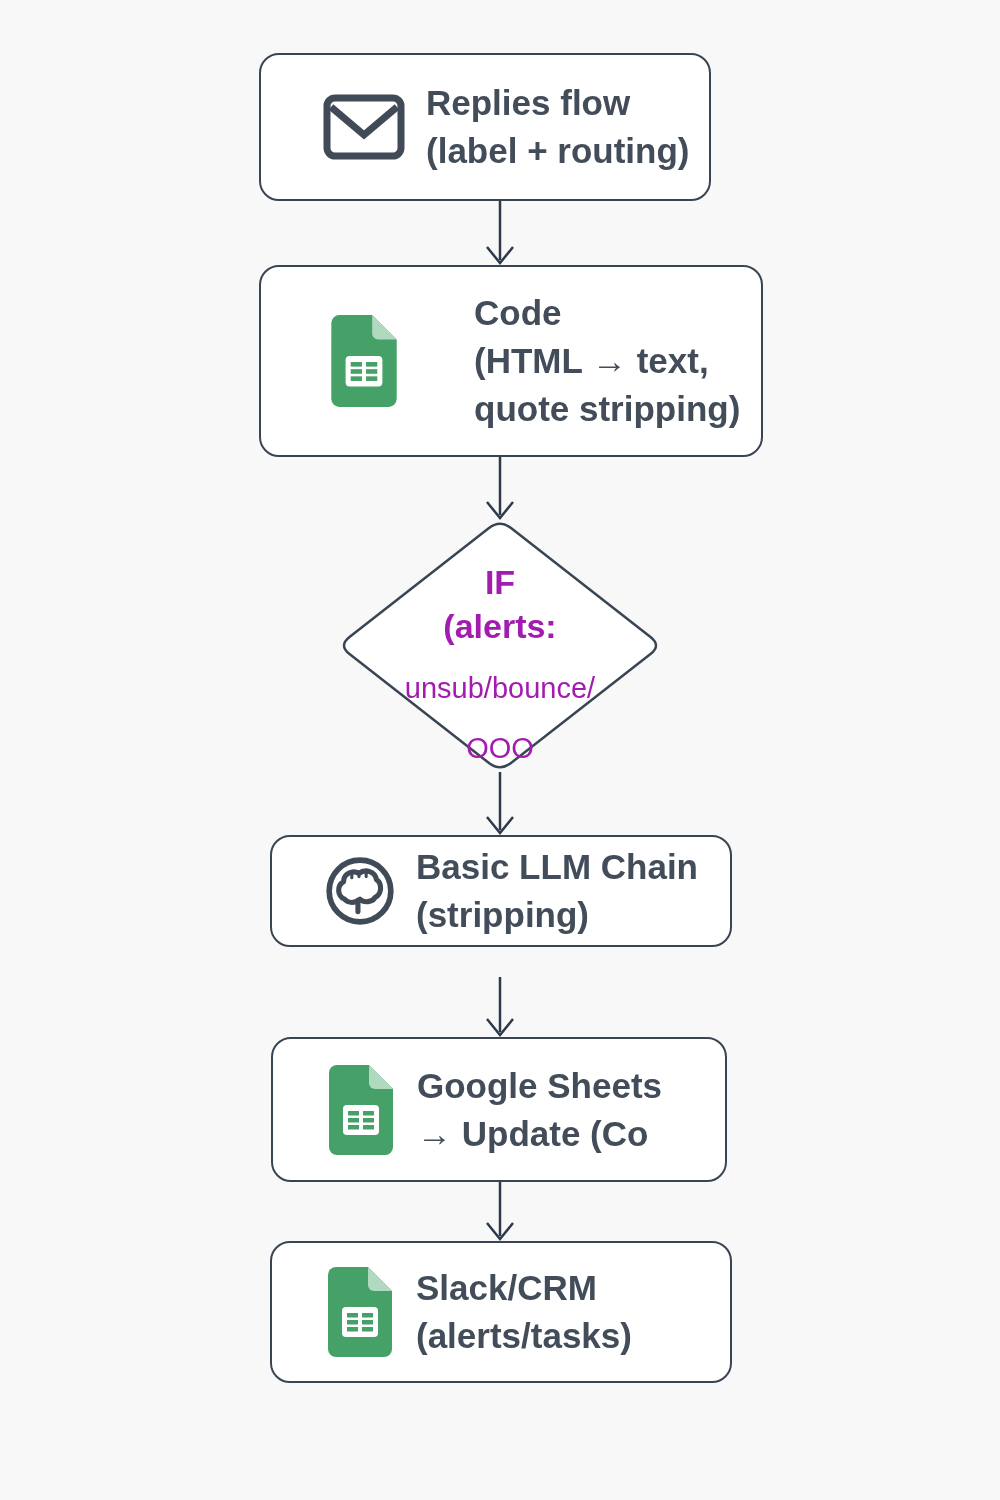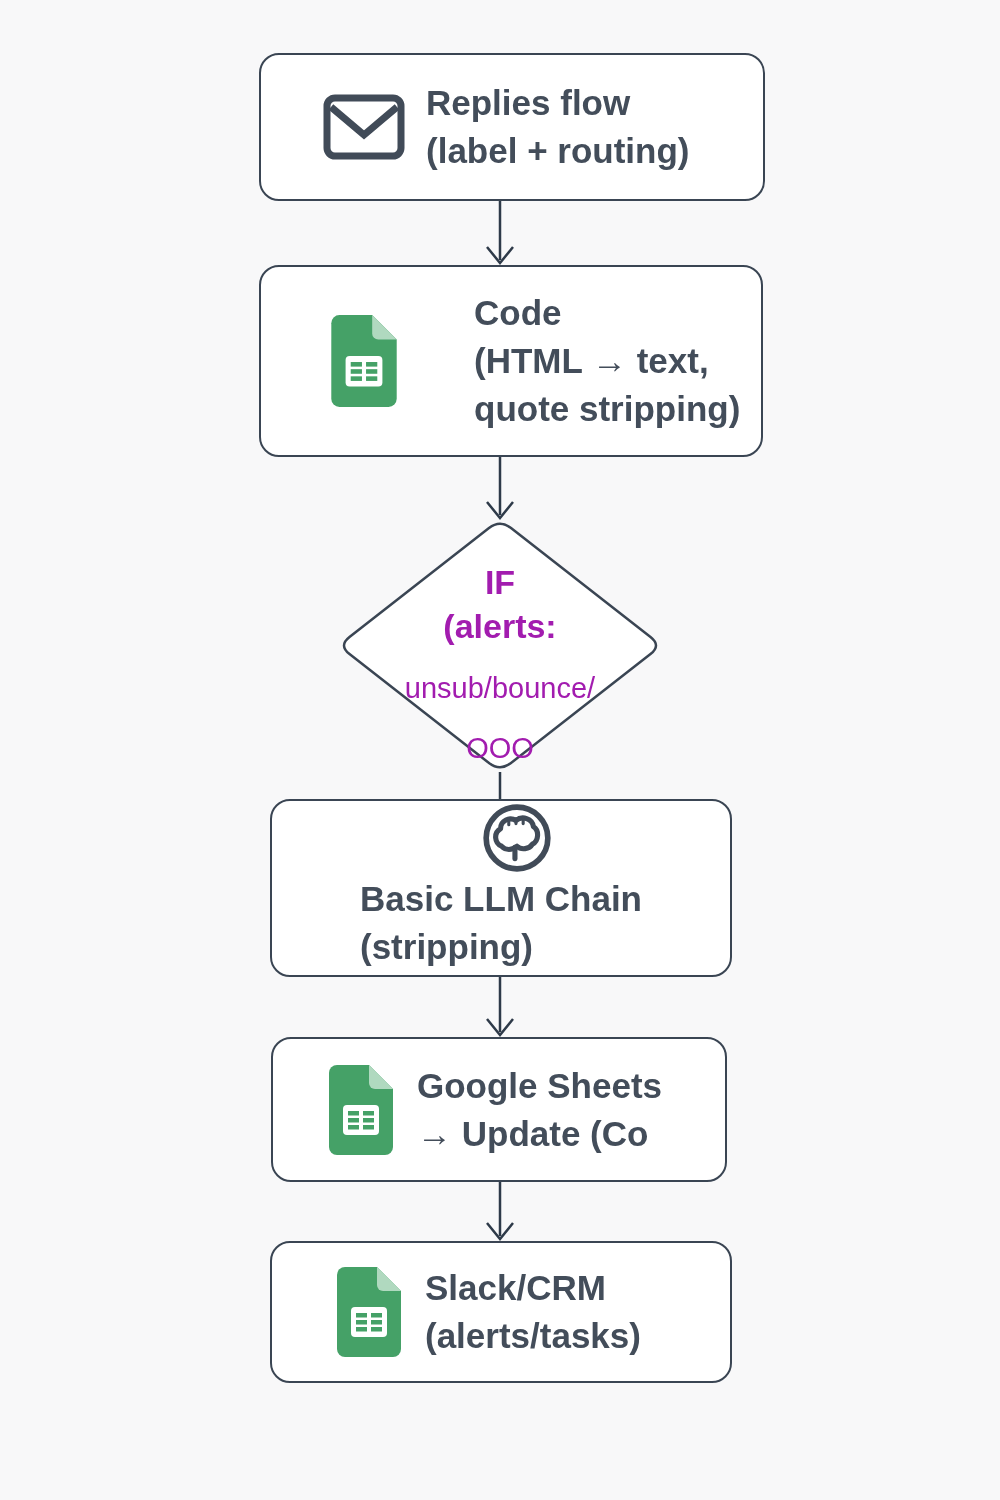--- a/index.html
+++ b/index.html
@@ -79,21 +79,21 @@
          Q 500 519.5 511 528.1
          L 650.5 636.9
          Q 661.5 645.5 650.5 654.1
          L 511 762.9
          Q 500 771.5 489 762.9
          L 349.5 654.1
          Q 338.5 645.5 349.5 636.9
          Z" fill="#ffffff" stroke="#3a4553" stroke-width="2.5"></path>
   </svg>
 
-  <div class="node node-1" style="left:259px;top:53px;width:506px;height:148px;">
+  <div class="node node-1" style="left:259px;top:53px;width:452px;height:148px;">
     <span class="icon-wrap">
       <svg width="82" height="66" viewBox="0 0 82 66">
         <rect x="4" y="4" width="74" height="58" rx="8" fill="none" stroke="#414b58" stroke-width="7"></rect>
         <path d="M 8 13 L 41 41 L 74 13" fill="none" stroke="#414b58" stroke-width="7" stroke-linejoin="miter"></path>
       </svg>
     </span>
     <div class="node-text">
       <div>Replies flow</div>
       <div>(label + routing)</div>
     </div>
@@ -122,21 +122,21 @@
     </div>
   </div>
 
   <div class="diamond-text">
     <div class="line-lg">IF</div>
     <div class="line-lg">(alerts:</div>
     <div class="line-sm">unsub/bounce/</div>
     <div class="line-sm">OOO</div>
   </div>
 
-  <div class="node node-3" style="left:270px;top:799px;width:462px;height:178px;flex-direction:column;">
+  <div class="node node-3" style="left:270px;top:835px;width:462px;height:112px;">
     <span class="icon-wrap">
       <svg width="74" height="74" viewBox="0 0 72 72">
         <circle cx="36" cy="36" r="30" fill="none" stroke="#414b58" stroke-width="5.5"></circle>
         <path d="M 21 44 C 14 41 13 31 20 27 C 20 19 29 15 35 19 C 41 14 51 17 52 25 C 58 29 57 39 51 42 C 48 47 40 48 36 44 C 31 48 25 48 21 44 Z" fill="none" stroke="#414b58" stroke-width="5" stroke-linejoin="round"></path>
         <path d="M 34 45 L 34 56" fill="none" stroke="#414b58" stroke-width="5" stroke-linecap="round"></path>
         <g stroke="#414b58" stroke-width="3" stroke-linecap="round">
           <line x1="28" y1="18" x2="28" y2="23"></line>
           <line x1="35" y1="17" x2="35" y2="22"></line>
           <line x1="42" y1="17" x2="42" y2="22"></line>
         </g>
@@ -163,21 +163,21 @@
             <rect x="34" y="60" width="11" height="4.5"></rect>
         </g>
       </svg>
     </span>
     <div class="node-text">
       <div>Google Sheets</div>
       <div>→ Update (Co</div>
     </div>
   </div>
 
-  <div class="node node-5" style="left:270px;top:1241px;width:462px;height:142px;padding-left:9px;">
+  <div class="node node-5" style="left:270px;top:1241px;width:462px;height:142px;">
     <span class="icon-wrap">
       <svg width="64" height="90" viewBox="0 0 64 90">
         <path d="M 8 0 H 40 L 64 24 V 82 A 8 8 0 0 1 56 90 H 8 A 8 8 0 0 1 0 82 V 8 A 8 8 0 0 1 8 0 Z" fill="#45a167"></path>
         <path d="M 40 0 L 64 24 H 46 A 6 6 0 0 1 40 18 Z" fill="#b0d9bf"></path>
         <rect x="14" y="40" width="36" height="30" rx="4" fill="#ffffff"></rect>
         <g fill="#45a167">
           <rect x="19" y="46" width="11" height="4.5"></rect>
             <rect x="34" y="46" width="11" height="4.5"></rect>
           <rect x="19" y="53" width="11" height="4.5"></rect>
             <rect x="34" y="53" width="11" height="4.5"></rect>

